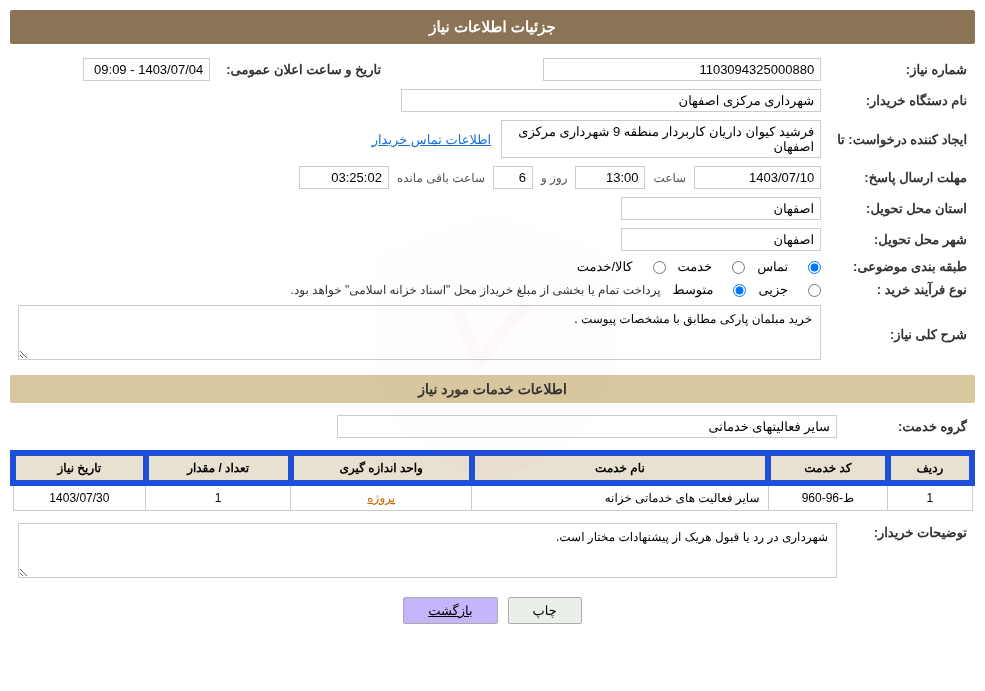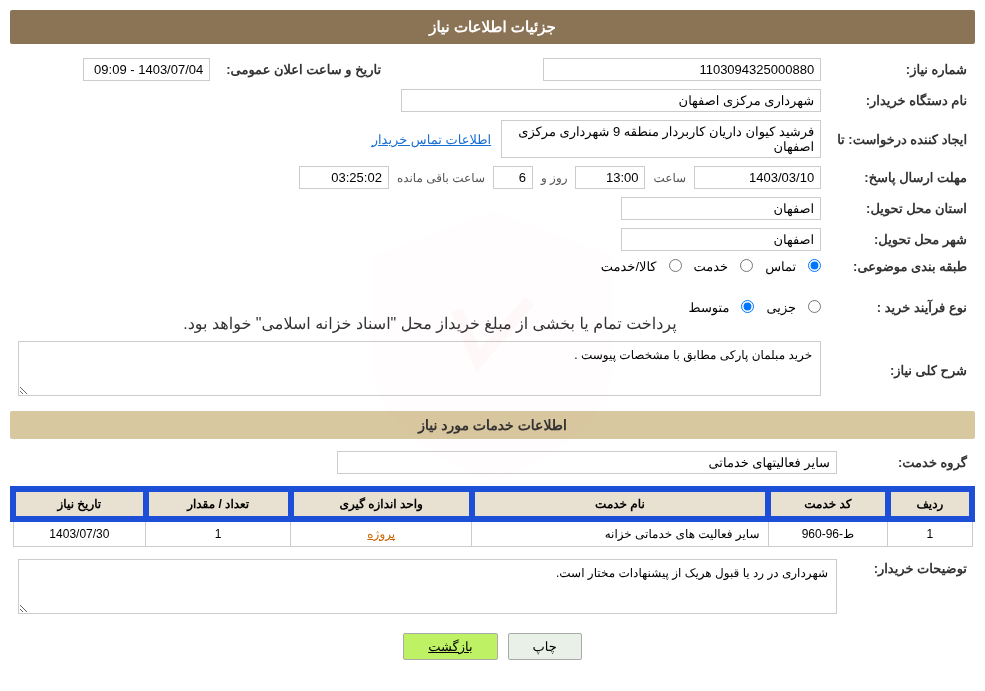--- a/index.html
+++ b/index.html
@@ -65,22 +65,22 @@
       cursor: pointer;
     }
     .radio-row {
       display: flex;
       align-items: center;
       gap: 12px;
       direction: rtl;
     }
     .radio-item {
       display: flex;
-      align-items: flex-start;
-      gap: 12px;
+      align-items: flex-end;
+      gap: 20px;
     }
     .radio-item input[type="radio"] {
       margin: 0;
     }
     .sub-section-header {
       background: #d8c8a0;
       color: #333;
       text-align: center;
       padding: 6px 12px;
       font-size: 14px;
@@ -139,21 +139,21 @@
       cursor: pointer;
       font-family: Tahoma, Arial, sans-serif;
       font-size: 13px;
       border-radius: 2px;
     }
     .btn-print {
       background: #e8f0e8;
       border-color: #aaa;
     }
     .btn-back {
-      background: #bef264;
+      background: #c4b5fd;
       border-color: #aaa;
       text-decoration: underline;
     }
     .shield-watermark {
       display: flex;
       justify-content: center;
       align-items: center;
       position: absolute;
       top: 50%;
       left: 50%;
@@ -218,21 +218,21 @@
           <div class="input-box" style="width:320px;">فرشید کیوان داریان کاربردار منطقه 9 شهرداری مرکزی اصفهان</div>
           <span class="link-blue">اطلاعات تماس خریدار</span>
         </div>
       </td>
     </tr>
 
     <tr>
       <td class="label-cell">مهلت ارسال پاسخ:</td>
       <td class="value-cell" colspan="3">
         <div class="row-flex" style="gap:8px; flex-wrap:wrap;">
-          <div class="input-box input-date">1403/03/10</div>
+          <div class="input-box input-date">1403/07/10</div>
           <span class="small-label">ساعت</span>
           <div class="input-box" style="width:70px;">13:00</div>
           <span class="small-label">روز و</span>
           <div class="input-box" style="width:40px;">6</div>
           <span class="small-label">ساعت باقی مانده</span>
           <div class="input-box" style="width:90px;">03:25:02</div>
         </div>
       </td>
     </tr>
 
@@ -275,21 +275,21 @@
       <td class="value-cell" colspan="3">
         <div class="row-flex" style="gap:12px;">
           <div class="radio-item">
             <input type="radio" name="purchase_type" style="">
             <span>جزیی</span>
           </div>
           <div class="radio-item">
             <input type="radio" name="purchase_type" checked="" style="">
             <span>متوسط</span>
           </div>
-          <span style="font-size:16px; color:#333;margin-top:32px;">پرداخت تمام یا بخشی از مبلغ خریداز محل "اسناد خزانه اسلامی" خواهد بود.</span>
+          <span style="font-size:12px; color:#333;">پرداخت تمام یا بخشی از مبلغ خریداز محل "اسناد خزانه اسلامی" خواهد بود.</span>
         </div>
       </td>
     </tr>
 
     <tr>
       <td class="label-cell">شرح کلی نیاز:</td>
       <td class="value-cell" colspan="3">
         <textarea class="description-area" readonly="" style="">خرید مبلمان پارکی مطابق با مشخصات پیوست .</textarea>
       </td>
     </tr>

